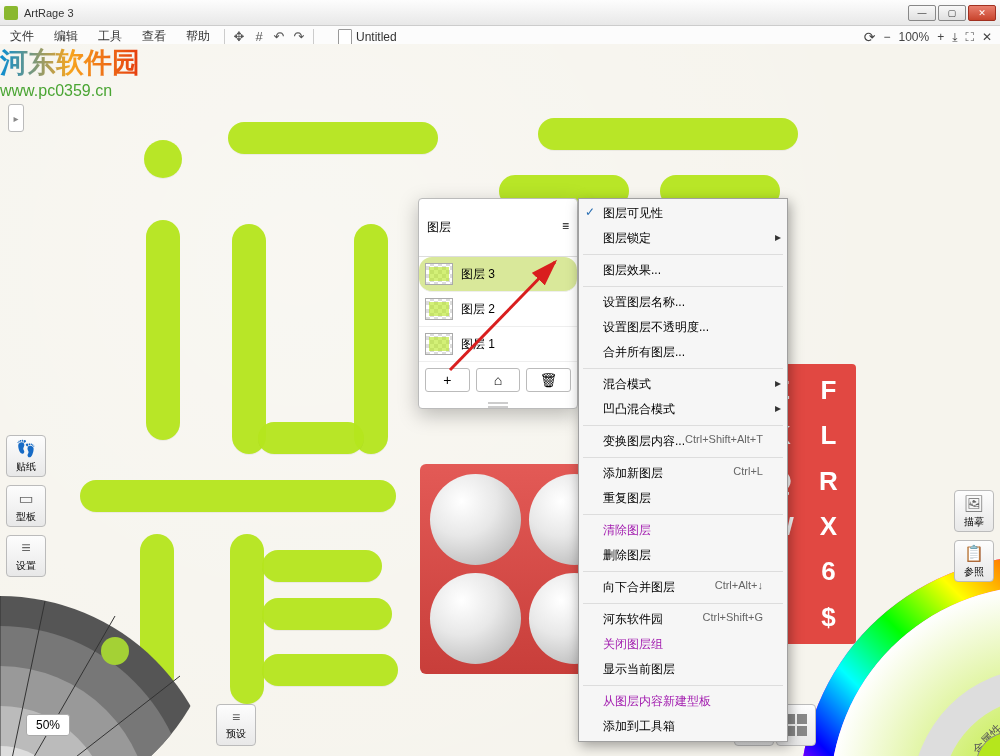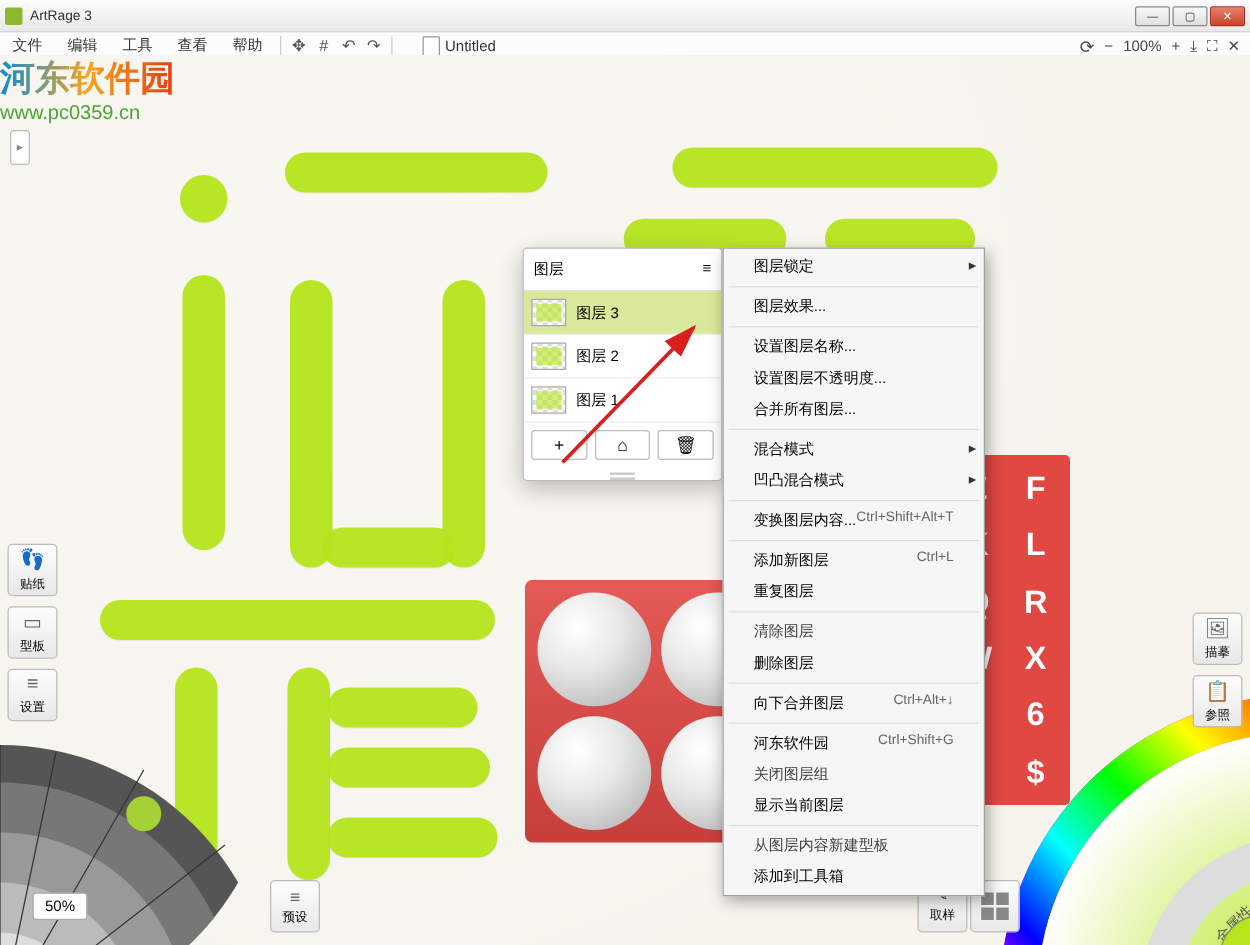--- a/index.html
+++ b/index.html
@@ -39,39 +39,39 @@
 
 .stencil { position: absolute; top: 320px; left: 754px; width: 102px; height: 280px; background: #e14842; border-radius: 4px; display: grid; grid-template-columns: 1fr 1fr; gap: 4px; padding: 6px; color: #fff; font-size: 26px; font-family: "Courier New", monospace; font-weight: bold; text-align: center; z-index: 2; }
 .stencil span { display: flex; align-items: center; justify-content: center; }
 
 
 .spheres { position: absolute; top: 420px; left: 420px; width: 210px; height: 210px; background: linear-gradient(#e35a56,#c83e3a); border-radius: 6px; display: grid; grid-template-columns: 1fr 1fr; grid-template-rows: 1fr 1fr; gap: 8px; padding: 10px; z-index: 1; }
 .sphere { background: radial-gradient(circle at 35% 30%, #fff, #e8e8e8 40%, #aaa 100%); border-radius: 50%; }
 
 
 .layers-panel { position: absolute; top: 198px; left: 418px; width: 160px; background: #fff; border: 1px solid #bbb; border-radius: 4px; box-shadow: 0 6px 20px rgba(0,0,0,.25); z-index: 10; font-size: 12px; }
-.layers-header { padding: 8px 8px; border-bottom: 1px solid #ddd; display: flex; justify-content: space-between; font-size: 12px; }
+.layers-header { padding: 20px 8px; border-bottom: 1px solid #ddd; display: flex; justify-content: space-between; font-size: 12px; }
 .layer-row { display: flex; align-items: center; padding: 6px; gap: 8px; border-bottom: 1px solid #eee; cursor: pointer; }
-.layer-row.selected { background: #d9e89a; }
+.layer-row.selected { background: #d9e89a; border-radius: 13px; }
 .layer-thumb { width: 28px; height: 22px; border: 1px solid #aaa; background: repeating-conic-gradient(#ddd 0 25%, #fff 0 50%) 0/8px 8px; position: relative; }
 .layer-thumb::after { content: ""; position: absolute; inset: 3px; background: #b5e61d; opacity: .6; }
 .layers-footer { display: flex; gap: 6px; padding: 6px; }
 .layer-btn { flex: 1; height: 24px; border: 1px solid #bbb; border-radius: 3px; background: #fff; font-size: 14px; cursor: pointer; display:flex; align-items:center; justify-content:center;}
 .drag-handle { height: 10px; display:flex; justify-content:center; align-items:center; }
 .drag-handle::before { content:""; width:20px; height:2px; background:#ccc; box-shadow:0 4px 0 #ccc; }
 
 
 .arrow-svg { position: absolute; top: 250px; left: 440px; z-index: 15; pointer-events: none; }
 
 
 .ctx-menu { position: absolute; top: 198px; left: 578px; width: 210px; background: #f6f6f6; border: 1px solid #a0a0a0; box-shadow: 2px 4px 12px rgba(0,0,0,.35); z-index: 20; font-size: 12px; padding: 2px 0; }
 .ctx-item { padding: 4px 24px 4px 24px; cursor: default; display: flex; justify-content: space-between; position: relative; }
 .ctx-item.check::before { content: "✓"; position: absolute; left: 6px; color: #2a6fb3; }
 .ctx-item.sub::after { content: "▸"; position: absolute; right: 6px; color: #333; }
-.ctx-item.disabled { color: #404040; align-items: center; }
+.ctx-item.disabled { color: #a21caf; align-items: center; }
 .ctx-sep { height: 1px; background: #ddd; margin: 3px 4px; }
 .ctx-shortcut { color: #666; font-size: 11px; }
 
 
 .right-btns { position: absolute; right: 6px; top: 490px; display: flex; flex-direction: column; gap: 8px; z-index: 5; }
 .side-btn { width: 40px; height: 42px; background: linear-gradient(#fdfdfd,#e8e8e8); border: 1px solid #bbb; border-radius: 4px; display: flex; flex-direction: column; align-items: center; justify-content: center; font-size: 10px; cursor: pointer; gap:2px;}
 .side-btn .ic { font-size: 16px; color: #666; }
 
 
 .left-btns { position: absolute; left: 6px; top: 435px; display: flex; flex-direction: column; gap: 8px; z-index: 5; }
@@ -211,20 +211,23 @@
 <svg class="arrow-svg" width="140" height="140">
   <defs>
       <marker id="ah" markerWidth="10" markerHeight="10" refX="8" refY="3" orient="auto">
         <path d="M0,0 L9,3 L0,6 Z" fill="#d91e1e"></path>
       </marker>
     </defs>
   <line x1="10" y1="120" x2="115" y2="12" stroke="#d91e1e" stroke-width="3" marker-end="url(#ah)"></line>
 </svg>
 
 <div class="ctx-menu" id="ctx">
+    <div class="ctx-item check">
+      <span>图层可见性</span>
+    </div>
     <div class="ctx-item sub">
       <span>图层锁定</span>
     </div>
     <div class="ctx-sep"></div>
     <div class="ctx-item">
       <span>图层效果...</span>
     </div>
     <div class="ctx-sep"></div>
     <div class="ctx-item">
       <span>设置图层名称...</span>

